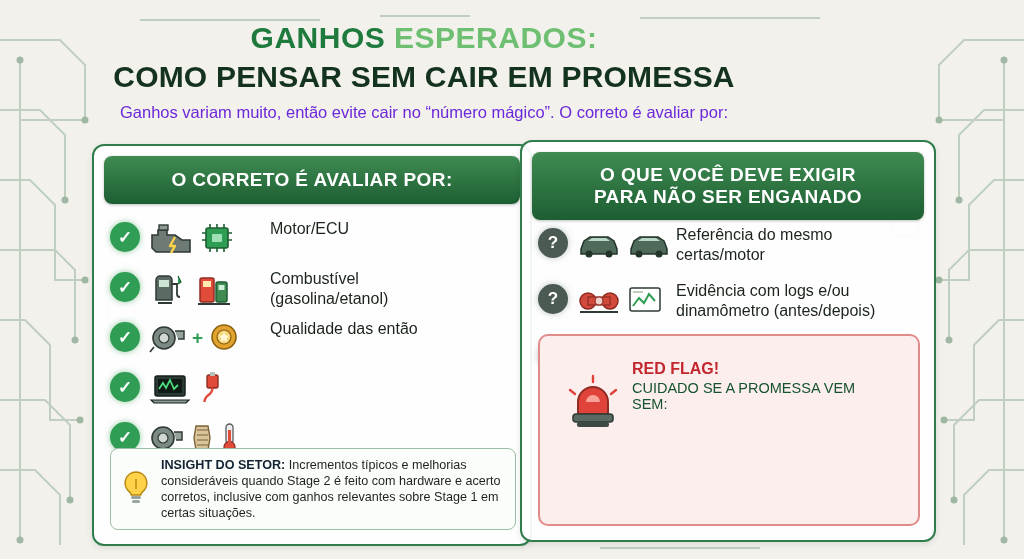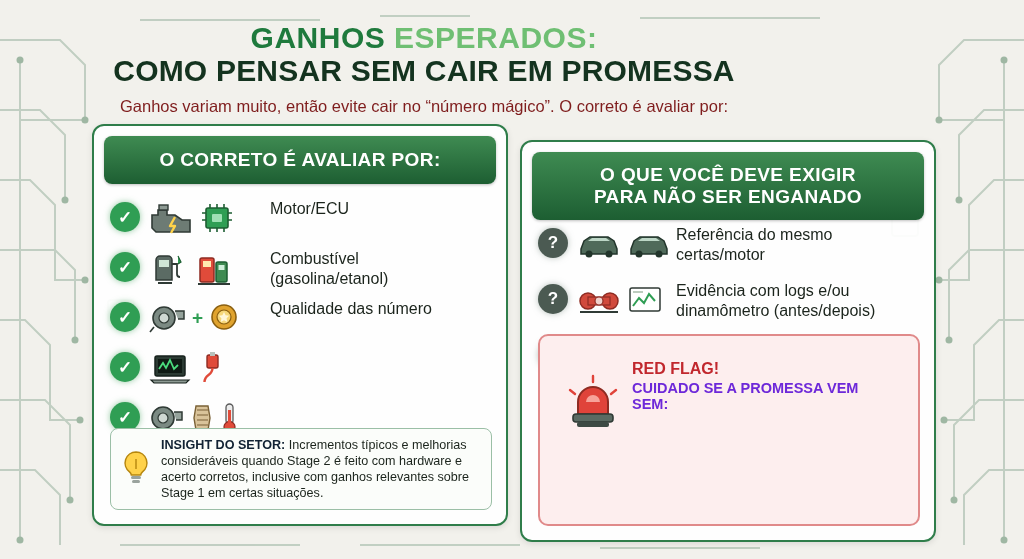--- a/index.html
+++ b/index.html
@@ -10,29 +10,29 @@
     position:relative;
   }
   
   #circuit-bg{position:absolute;inset:0;z-index:0;}
   
   .stage{position:absolute;inset:0;z-index:2;}
   .title-wrap{position:absolute;top:22px;left:0;width:848px;text-align:center;}
   .title-1{font-size:30px;font-weight:bold;letter-spacing:.5px;line-height:1.05;}
   .title-1 .g{color:#1f7a3d;}
   .title-1 .e{color:#6fbf73;}
-  .title-2{font-size:30px;font-weight:bold;color:#14331f;line-height:1.1;letter-spacing:.2px;}
-  .subtitle{font-size:16.5px;color:#7f1d1d;margin-top:10px;}
+  .title-2{font-size:30px;font-weight:bold;color:#14331f;line-height:1.1;margin-top:6px;letter-spacing:.2px;}
+  .subtitle{font-size:16.5px;color:#6d28d9;margin-top:10px;}
   
   .panel{
     position:absolute;background:rgba(255,255,255,.93);
     border:2px solid #2f7d4a;border-radius:12px;
     box-shadow:0 2px 6px rgba(0,0,0,.10);
   }
-  #panel-left{left:92px;top:124px;width:412px;height:398px;}
+  #panel-left{left:92px;top:144px;width:412px;height:398px;padding-left:24px;}
   #panel-right{left:520px;top:140px;width:412px;height:398px;}
   .panel-header{
     position:absolute;left:10px;top:10px;right:10px;height:48px;
     background:linear-gradient(180deg,#3f8b52 0%,#1d5e32 100%);
     border-radius:8px;color:#fff;display:flex;align-items:center;justify-content:center;
     text-align:center;font-weight:bold;font-size:19px;letter-spacing:.4px;line-height:1.15;
     box-shadow:0 1px 3px rgba(0,0,0,.25);
   }
   #panel-right .panel-header{height:68px;}
   .rows{position:absolute;left:16px;right:14px;top:70px;}
@@ -57,21 +57,21 @@
   }
   #insight-box .txt{font-size:12.6px;color:#1b241c;line-height:1.28;}
   #insight-box .txt b{color:#123}
   
   #redflag-box{
     position:absolute;left:16px;right:14px;bottom:14px;height:140px;
     border:2px solid #e08a8a;border-radius:10px;background:#fdeeee;
     padding:24px;display:flex;gap:10px;align-items:flex-start;
   }
   .rf-title{color:#c1272d;font-weight:bold;font-size:16px;}
-  .rf-sub{color:#6d28d9;font-weight:bold;font-size:14.5px;margin-top:2px;}
+  .rf-sub{color:#14532d;font-weight:normal;font-size:14.5px;margin-top:2px;}
   .rf-body{color:#1b241c;font-size:14.2px;line-height:1.3;margin-top:2px;}
   svg{display:block;}
 </style>
 </head>
 <body>
 
 <svg id="circuit-bg" width="1024" height="559" viewBox="0 0 1024 559">
   <rect width="1024" height="559" fill="#f2f1ec"></rect>
   <g stroke="#b9c9bb" stroke-width="2" fill="none" opacity=".85">
     <path d="M0 40 H60 L85 65 V120 H20"></path>
@@ -182,21 +182,21 @@
             <path d="M27 10h9v8h-6" fill="#95a39c" stroke="#2f3a35" stroke-width="1.5"></path>
             <path d="M6 26l-4 5" stroke="#2f3a35" stroke-width="1.6"></path>
           </svg>
           <span style="color:#2f9e54;font-weight:bold;font-size:19px;">+</span>
           <svg width="34" height="34" viewBox="0 0 34 34">
             <circle cx="17" cy="16" r="12" fill="#e0a32e" stroke="#8a5f10" stroke-width="1.6"></circle>
             <circle cx="17" cy="16" r="7" fill="#f6d77a" stroke="#8a5f10" stroke-width="1.2"></circle>
             <path d="M17 11l1.6 3.3 3.6.5-2.6 2.5.6 3.6-3.2-1.7-3.2 1.7.6-3.6-2.6-2.5 3.6-.5z" fill="#fff6d9"></path>
           </svg>
         </div>
-        <div class="row-text">Qualidade das número</div>
+        <div class="row-text">Qualidade das então</div>
       </div>
 
       <div class="row">
         <div class="bullet check">✓</div>
         <div class="icons">
           <svg width="46" height="34" viewBox="0 0 46 34">
             <rect x="7" y="5" width="30" height="20" rx="2" fill="#2b3a33" stroke="#16211c" stroke-width="1.5"></rect>
             <rect x="10" y="8" width="24" height="14" fill="#0f1a14"></rect>
             <path d="M11 18l4-6 3 5 4-8 4 9 4-4" stroke="#4bdd7e" stroke-width="1.8" fill="none"></path>
             <path d="M3 29h38l-3 3H6z" fill="#8d9a93" stroke="#16211c" stroke-width="1.2"></path>

